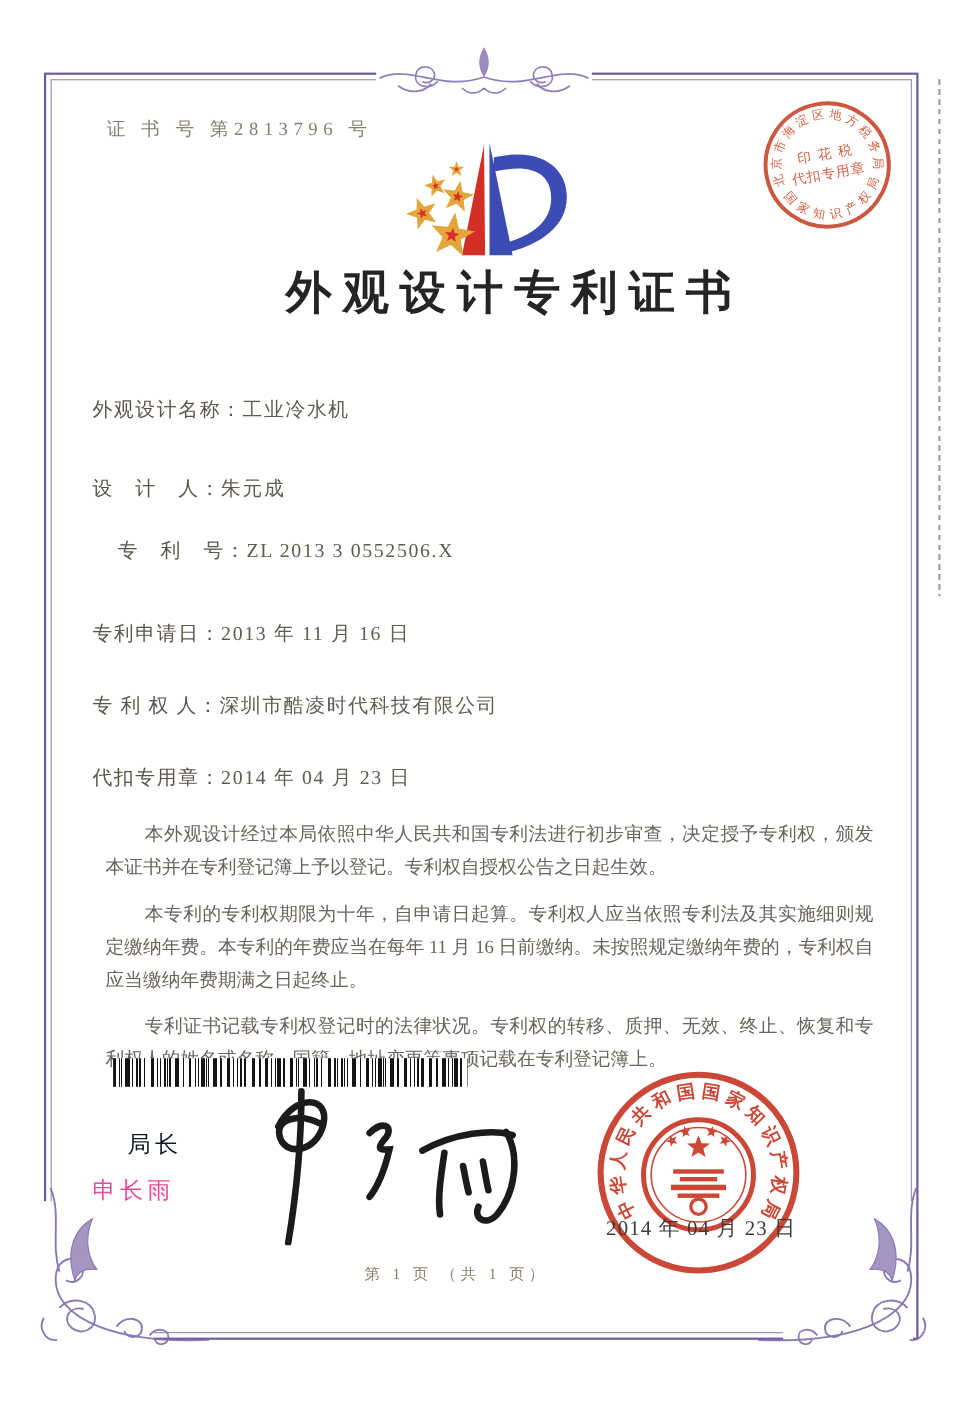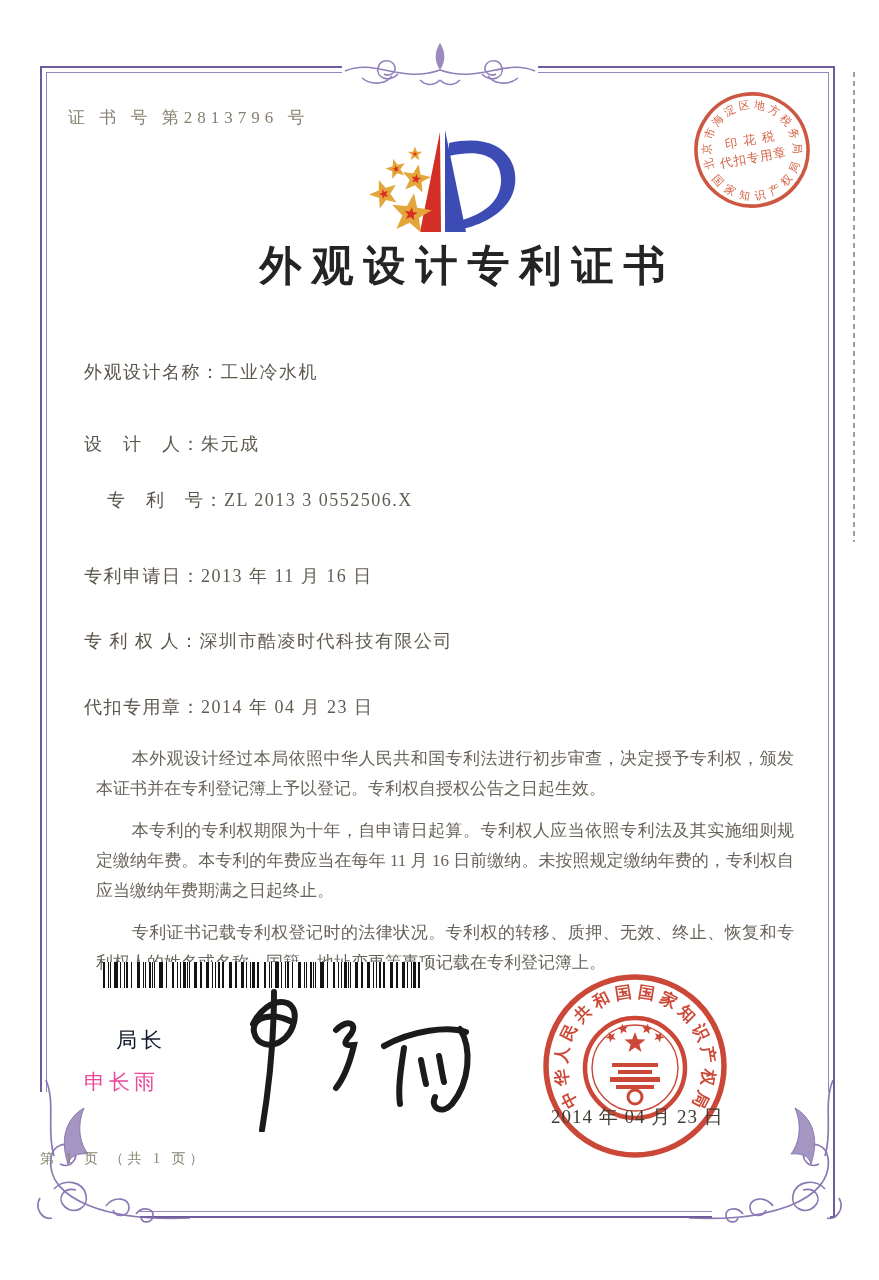--- a/index.html
+++ b/index.html
@@ -9,21 +9,21 @@
   .frame-outer{position:absolute;left:40px;top:66px;width:791px;height:1148px;
                border:2.5px solid #6d5b9c;}
   .frame-inner{position:absolute;inset:4px;border:1px solid #9486bb;}
   .corner-patch{position:absolute;width:118px;height:128px;background:#ffffff;}
   .patch-bl{left:22px;top:1092px;}
   .patch-br{left:712px;top:1092px;}
   .ornament{position:absolute;}
   .scan-edge{position:absolute;left:853px;top:72px;width:2px;height:470px;
              background:repeating-linear-gradient(180deg,#4f4a6e 0 5px,transparent 5px 9px);opacity:.55;}
   
-  .cert-no{position:absolute;left:68px;top:106px;font-size:17px;letter-spacing:5px;color:#85816f;}
+  .cert-no{position:absolute;left:97px;top:106px;font-size:17px;letter-spacing:5px;color:#85816f;}
   .logo-svg{position:absolute;left:348px;top:126px;}
   .doc-title{position:absolute;left:40px;top:238px;width:791px;text-align:center;
              font-size:42px;font-weight:600;letter-spacing:10px;color:#242424;padding-left:32px;}
   
   .tax-stamp{position:absolute;left:690px;top:88px;transform:rotate(-10deg);opacity:.92;}
   
   .field{position:absolute;left:84px;font-size:18px;color:#5a554b;letter-spacing:1.5px;white-space:nowrap;}
   .f1{top:360px;} .f2{top:432px;} .f3{top:488px;margin-left:23px;} .f4{top:564px;} .f5{top:629px;} .f6{top:695px;}
   .field .val{color:#615c51;}
   
@@ -36,21 +36,21 @@
       repeating-linear-gradient(90deg,#141414 0 2px,transparent 2px 5px,#141414 5px 6px,transparent 6px 11px,#141414 11px 14px,transparent 14px 17px,#141414 17px 18px,transparent 18px 23px),
       repeating-linear-gradient(90deg,#141414 0 1px,transparent 1px 7px);}
   
   .director-title{position:absolute;left:84px;top:1026px;font-size:21px;letter-spacing:4px;color:#0f172a;margin-left:32px;}
   .director-name{position:absolute;left:84px;top:1068px;font-size:21px;letter-spacing:4px;color:#ec4899;}
   .signature-svg{position:absolute;left:208px;top:982px;}
   
   .official-seal{position:absolute;left:540px;top:971px;opacity:.93;}
   .seal-date{position:absolute;left:551px;top:1104px;font-size:19px;letter-spacing:1px;color:#403c35;z-index:5;}
   
-  .page-footer{position:absolute;left:40px;top:1150px;width:750px;text-align:left;
+  .page-footer{position:absolute;left:40px;top:1150px;width:750px;text-align:center;
                font-size:14px;letter-spacing:4px;color:#87836f;}
   svg text{font-family:"Liberation Serif","DejaVu Serif",serif;}
 </style>
 </head>
 <body>
 
 <div class="page">
 
   <div class="frame-outer">
     <div class="frame-inner"></div>

